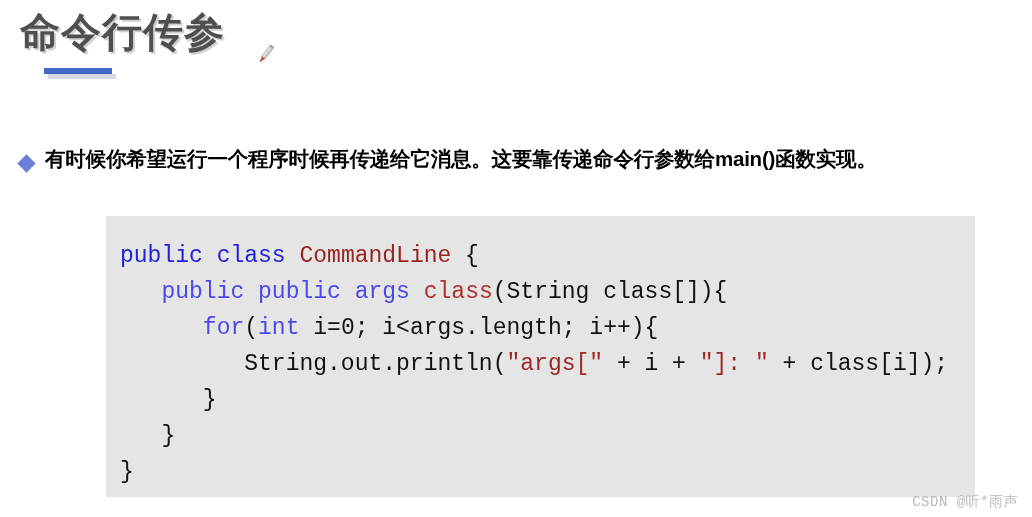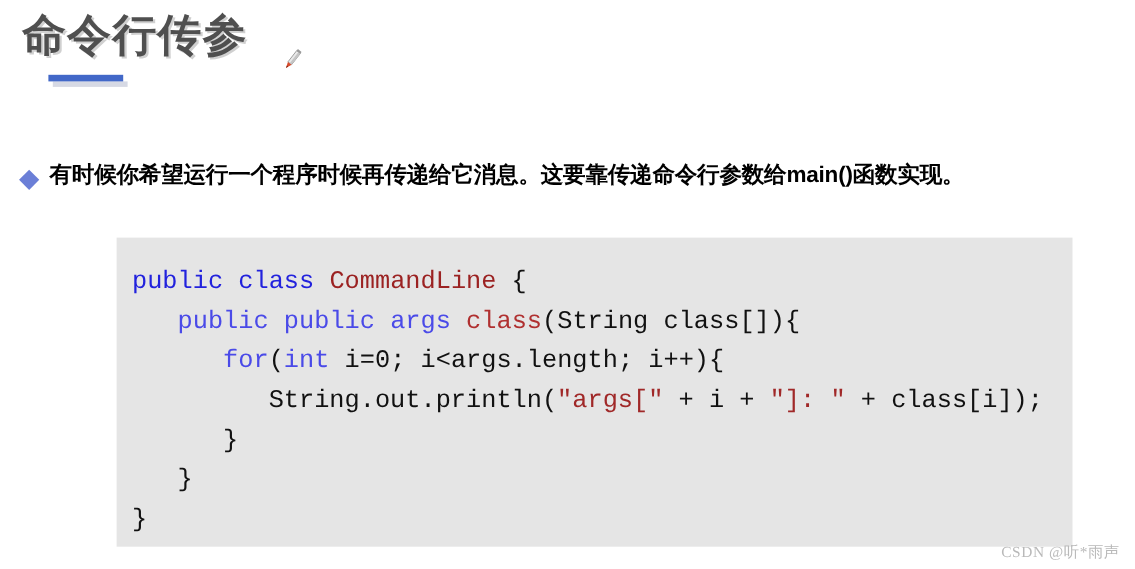--- a/index.html
+++ b/index.html
@@ -113,21 +113,21 @@
   .tok-type    { color: #9b2222; }
   .tok-fn      { color: #b03030; }
   .tok-str     { color: #a02828; }
   .tok-plain   { color: #111111; }
 
   
   .watermark {
     position: absolute;
     right: 14px;
     bottom: 6px;
-    font-family: Liberation Serif, serif;
+    font-family: Liberation Mono, monospace;
     font-size: 14px;
     color: #b9b9b9;
     letter-spacing: 0.5px;
     white-space: nowrap;
   }
 </style>
 </head>
 <body>
 
 <div class="slide-title-block">

